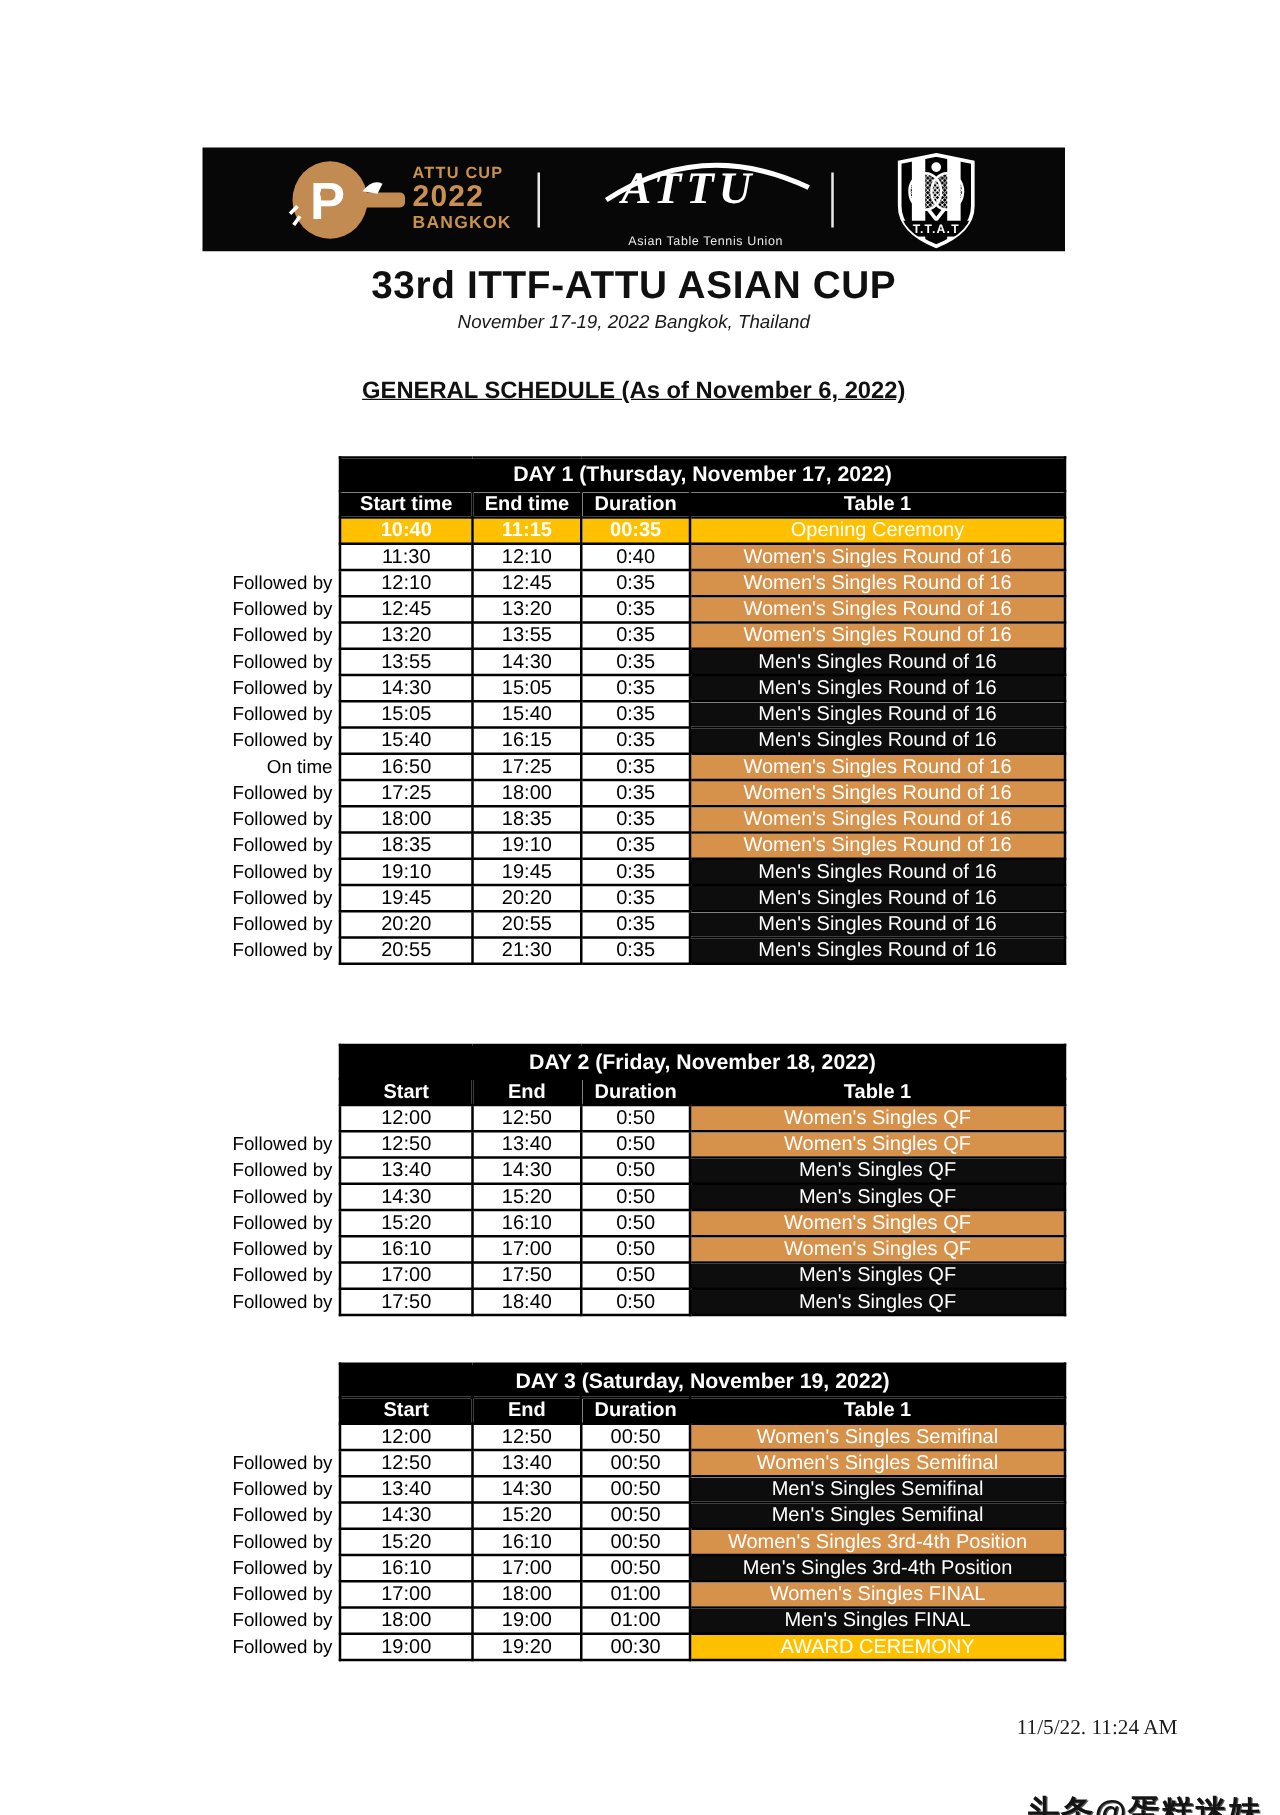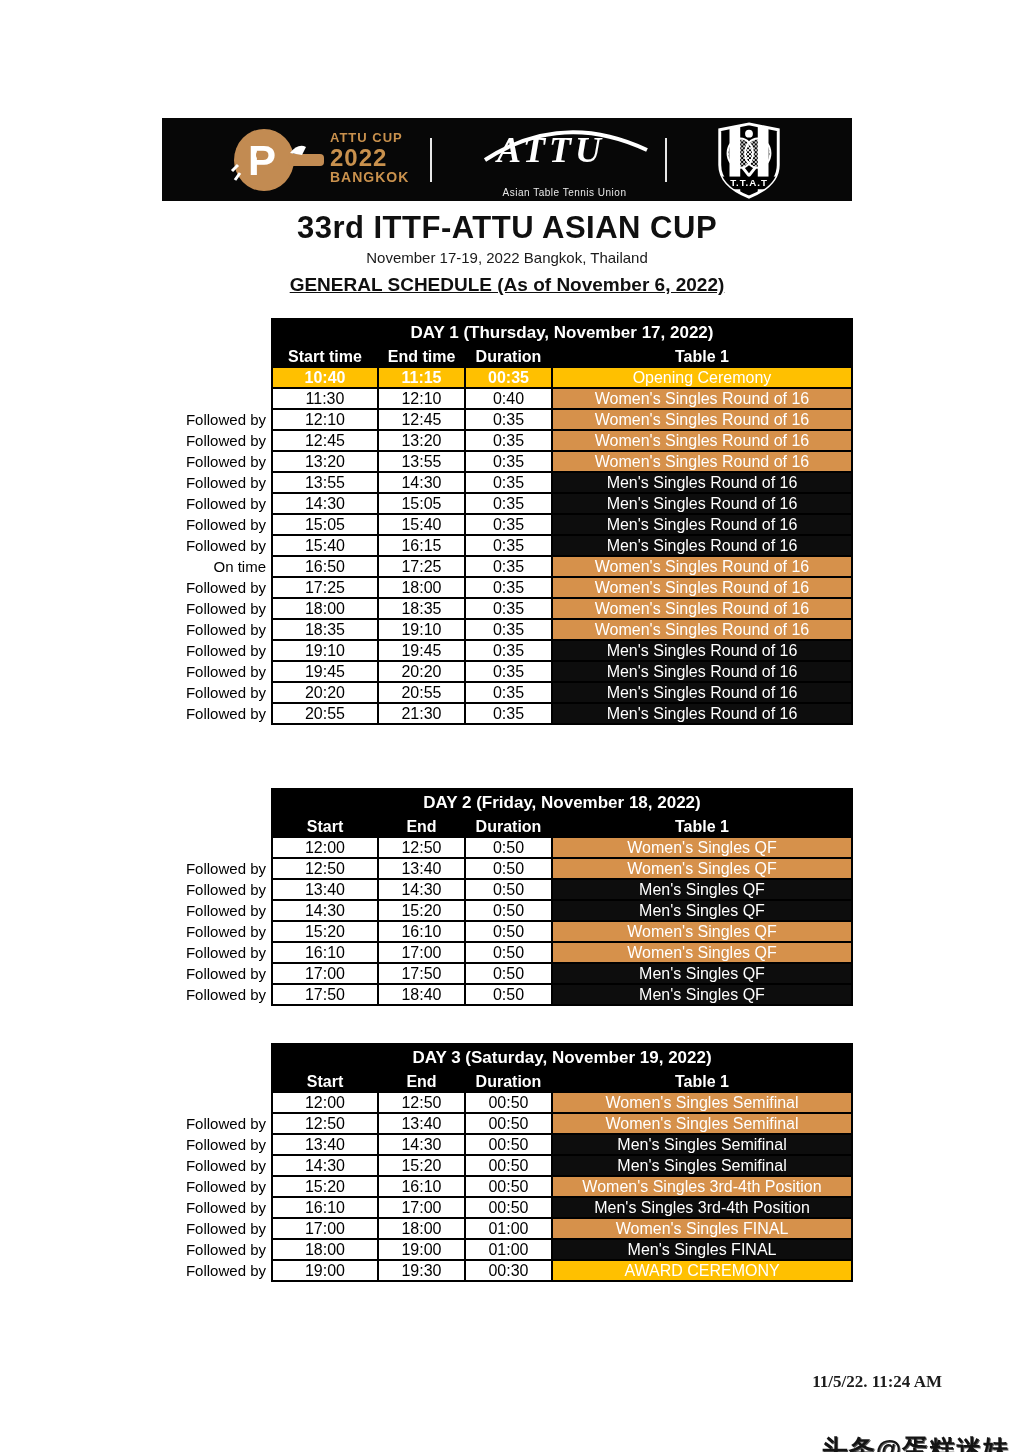--- a/index.html
+++ b/index.html
@@ -29,29 +29,29 @@
   .ttat-logo { left:548px; top:3px; }
 
   
   .doc-title {
     position:absolute; left:162px; top:210px; width:690px;
     text-align:center; font-size:31px; font-weight:bold; color:#101010;
     letter-spacing:0.5px;
   }
   .doc-subtitle {
     position:absolute; left:162px; top:249px; width:690px;
-    text-align:center; font-size:15px; color:#1a1a1a;
+    text-align:center; font-size:15px; font-style:italic; color:#1a1a1a;
   }
   .sched-heading {
-    position:absolute; left:162px; top:274px; width:690px;
+    position:absolute; left:162px; top:302px; width:690px;
     text-align:center; font-size:19px; font-weight:bold; color:#101010;text-decoration:underline;
   }
 
   
-  .sched { position:absolute; left:162px; }
+  .sched { position:absolute; left:162px;margin-top:47px; }
   .day1 { top:318px; } .day2 { top:788px; } .day3 { top:1043px; }
   table { border-collapse:collapse; table-layout:fixed; width:690px; }
   col.c-lbl { width:110px; } col.c-start { width:106px; }
   col.c-end { width:87px; } col.c-dur { width:87px; } col.c-evt { width:300px; }
   td, th {
     border:2px solid #000; height:21px; font-size:16px;
     text-align:center; vertical-align:middle;
     overflow:hidden; white-space:nowrap;
   }
   td.lbl {
@@ -62,21 +62,21 @@
   tr.cols th { background:#000; color:#fff; font-size:16px; font-weight:bold; }
   tr.opening td:not(.lbl) { background:var(--c-ceremony); color:#fff; font-weight:bold; }
   tr.opening td.event { font-weight:normal; }
   tr.womens td.event { background:var(--c-womens); color:#fff; }
   tr.mens td.event   { background:var(--c-mens);   color:#fff; }
   tr.award td.event  { background:var(--c-ceremony); color:#fff; }
 
   
   .footer-timestamp {
     position:absolute; top:1372px; right:82px;
-    font-family:"Liberation Serif", serif; font-size:17px; color:#1c1c1c;font-weight:bold;
+    font-family:"Liberation Serif", serif; font-size:17px; color:#1c1c1c;
   }
   .watermark {
     position:absolute; top:1432px; right:14px;
     font-size:26px; font-weight:bold; color:#141414; letter-spacing:1px;
     text-shadow:1px 1px 0 #555;
   }
 </style>
 </head>
 <body>
 
@@ -434,21 +434,21 @@
         <tr class="mens">
           <td class="lbl">Followed by</td>
           <td class="time">18:00</td>
           <td class="time">19:00</td>
           <td class="time">01:00</td>
           <td class="event">Men's Singles FINAL</td>
         </tr>
         <tr class="award">
           <td class="lbl">Followed by</td>
           <td class="time">19:00</td>
-          <td class="time">19:30</td>
+          <td class="time">19:20</td>
           <td class="time">00:30</td>
           <td class="event">AWARD CEREMONY</td>
         </tr>
       </tbody>
   </table>
 </div>
 
 <div class="footer-timestamp">11/5/22.  11:24 AM</div>
 <div class="watermark">头条@蛋糕迷妹</div>
 

